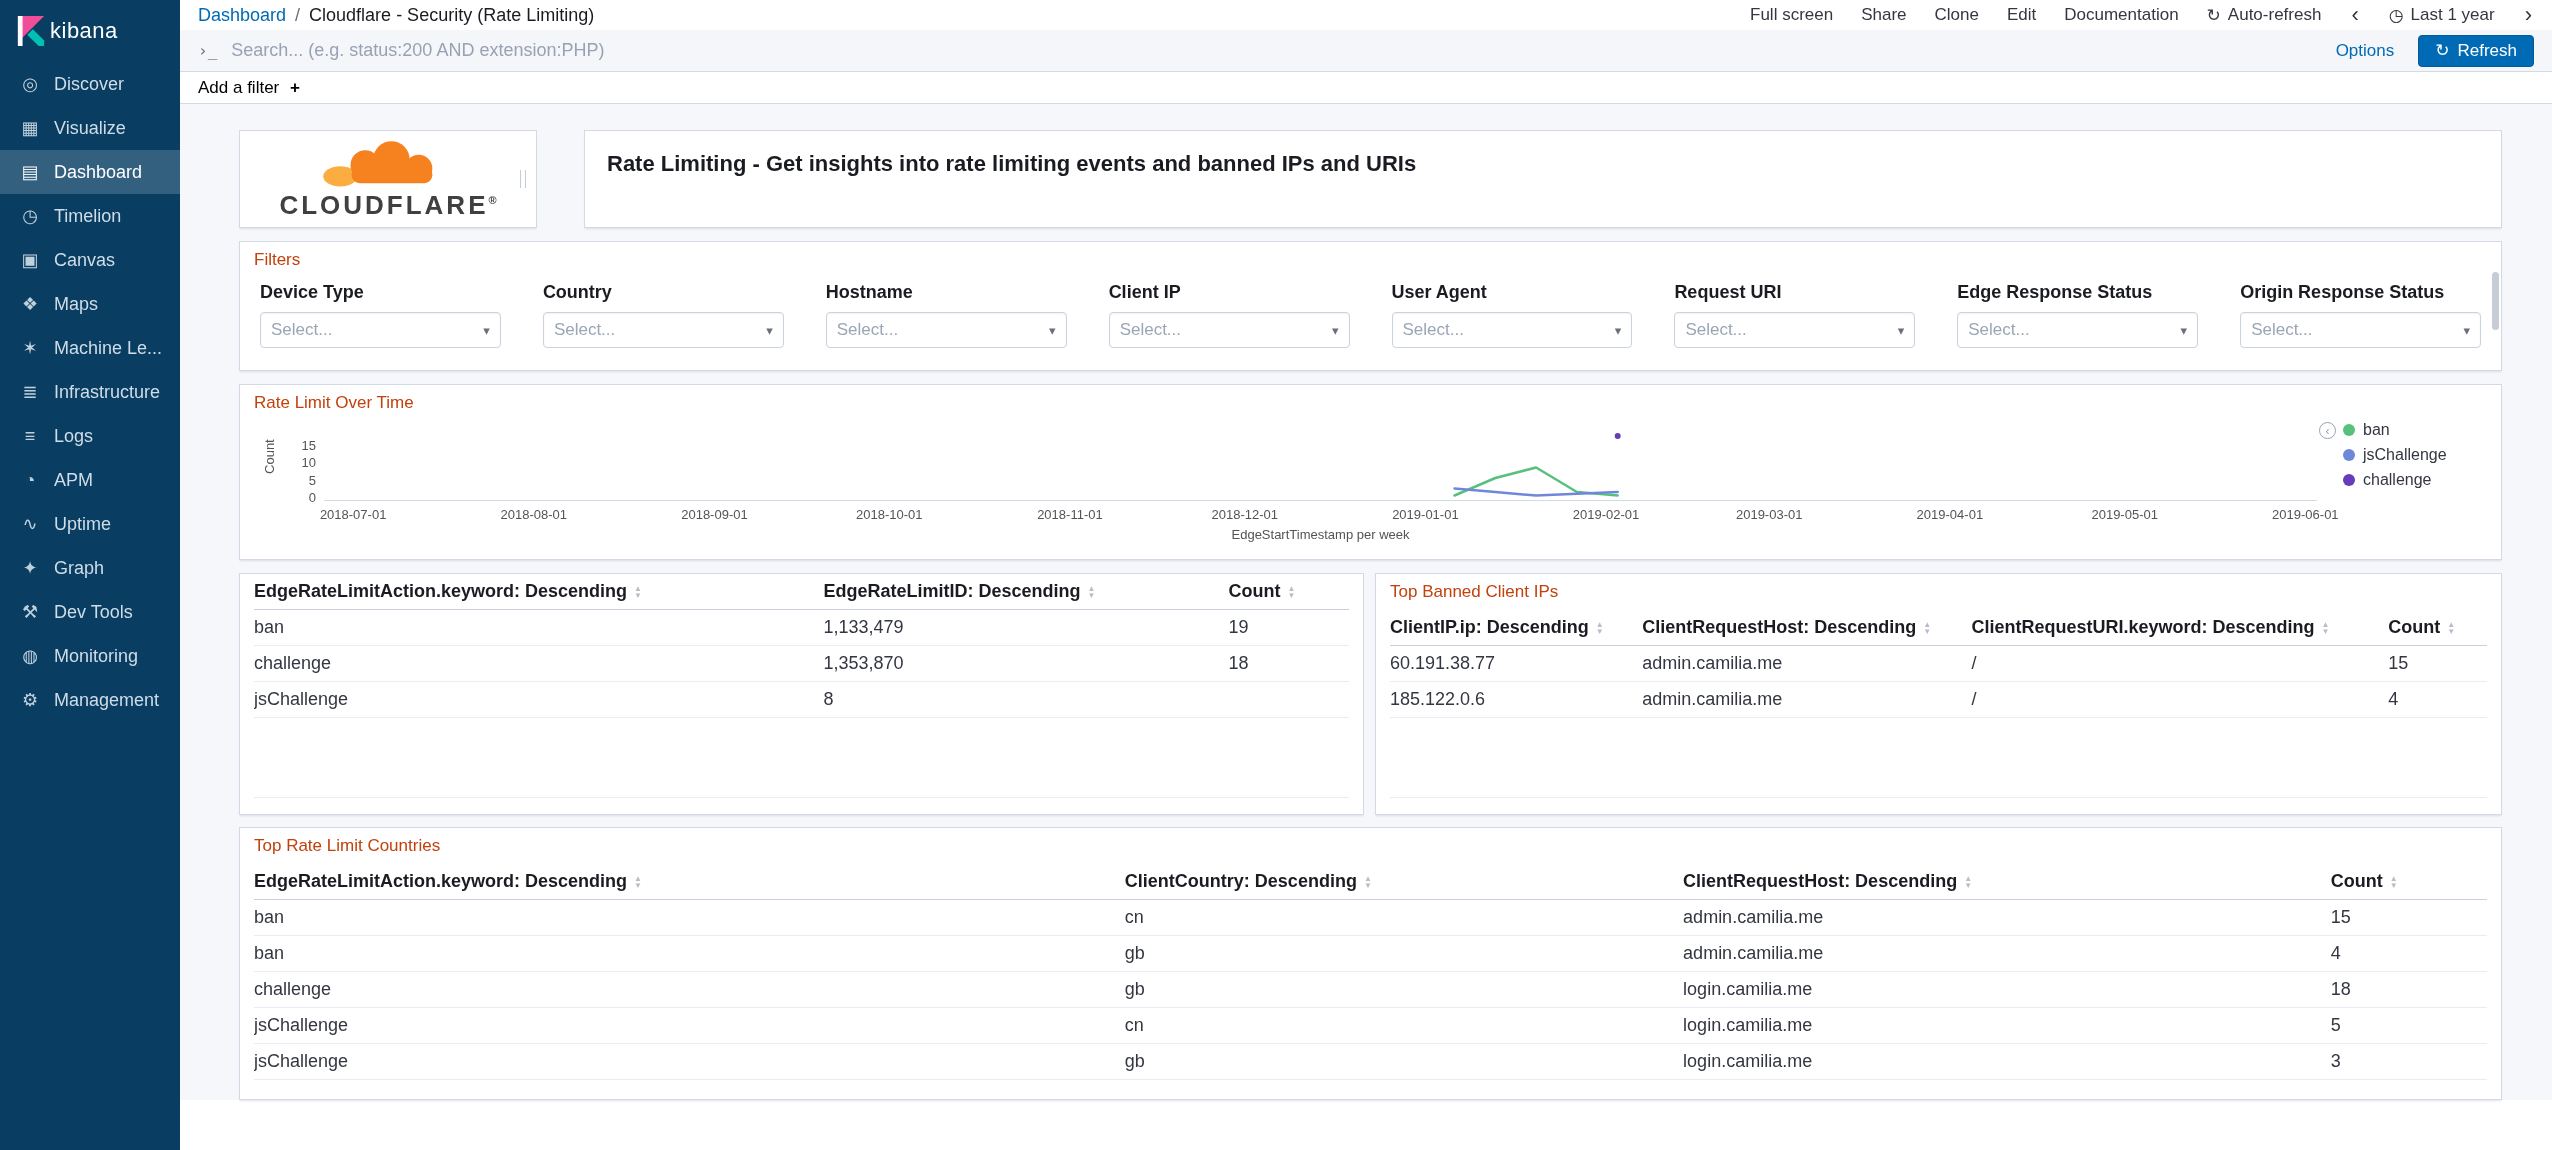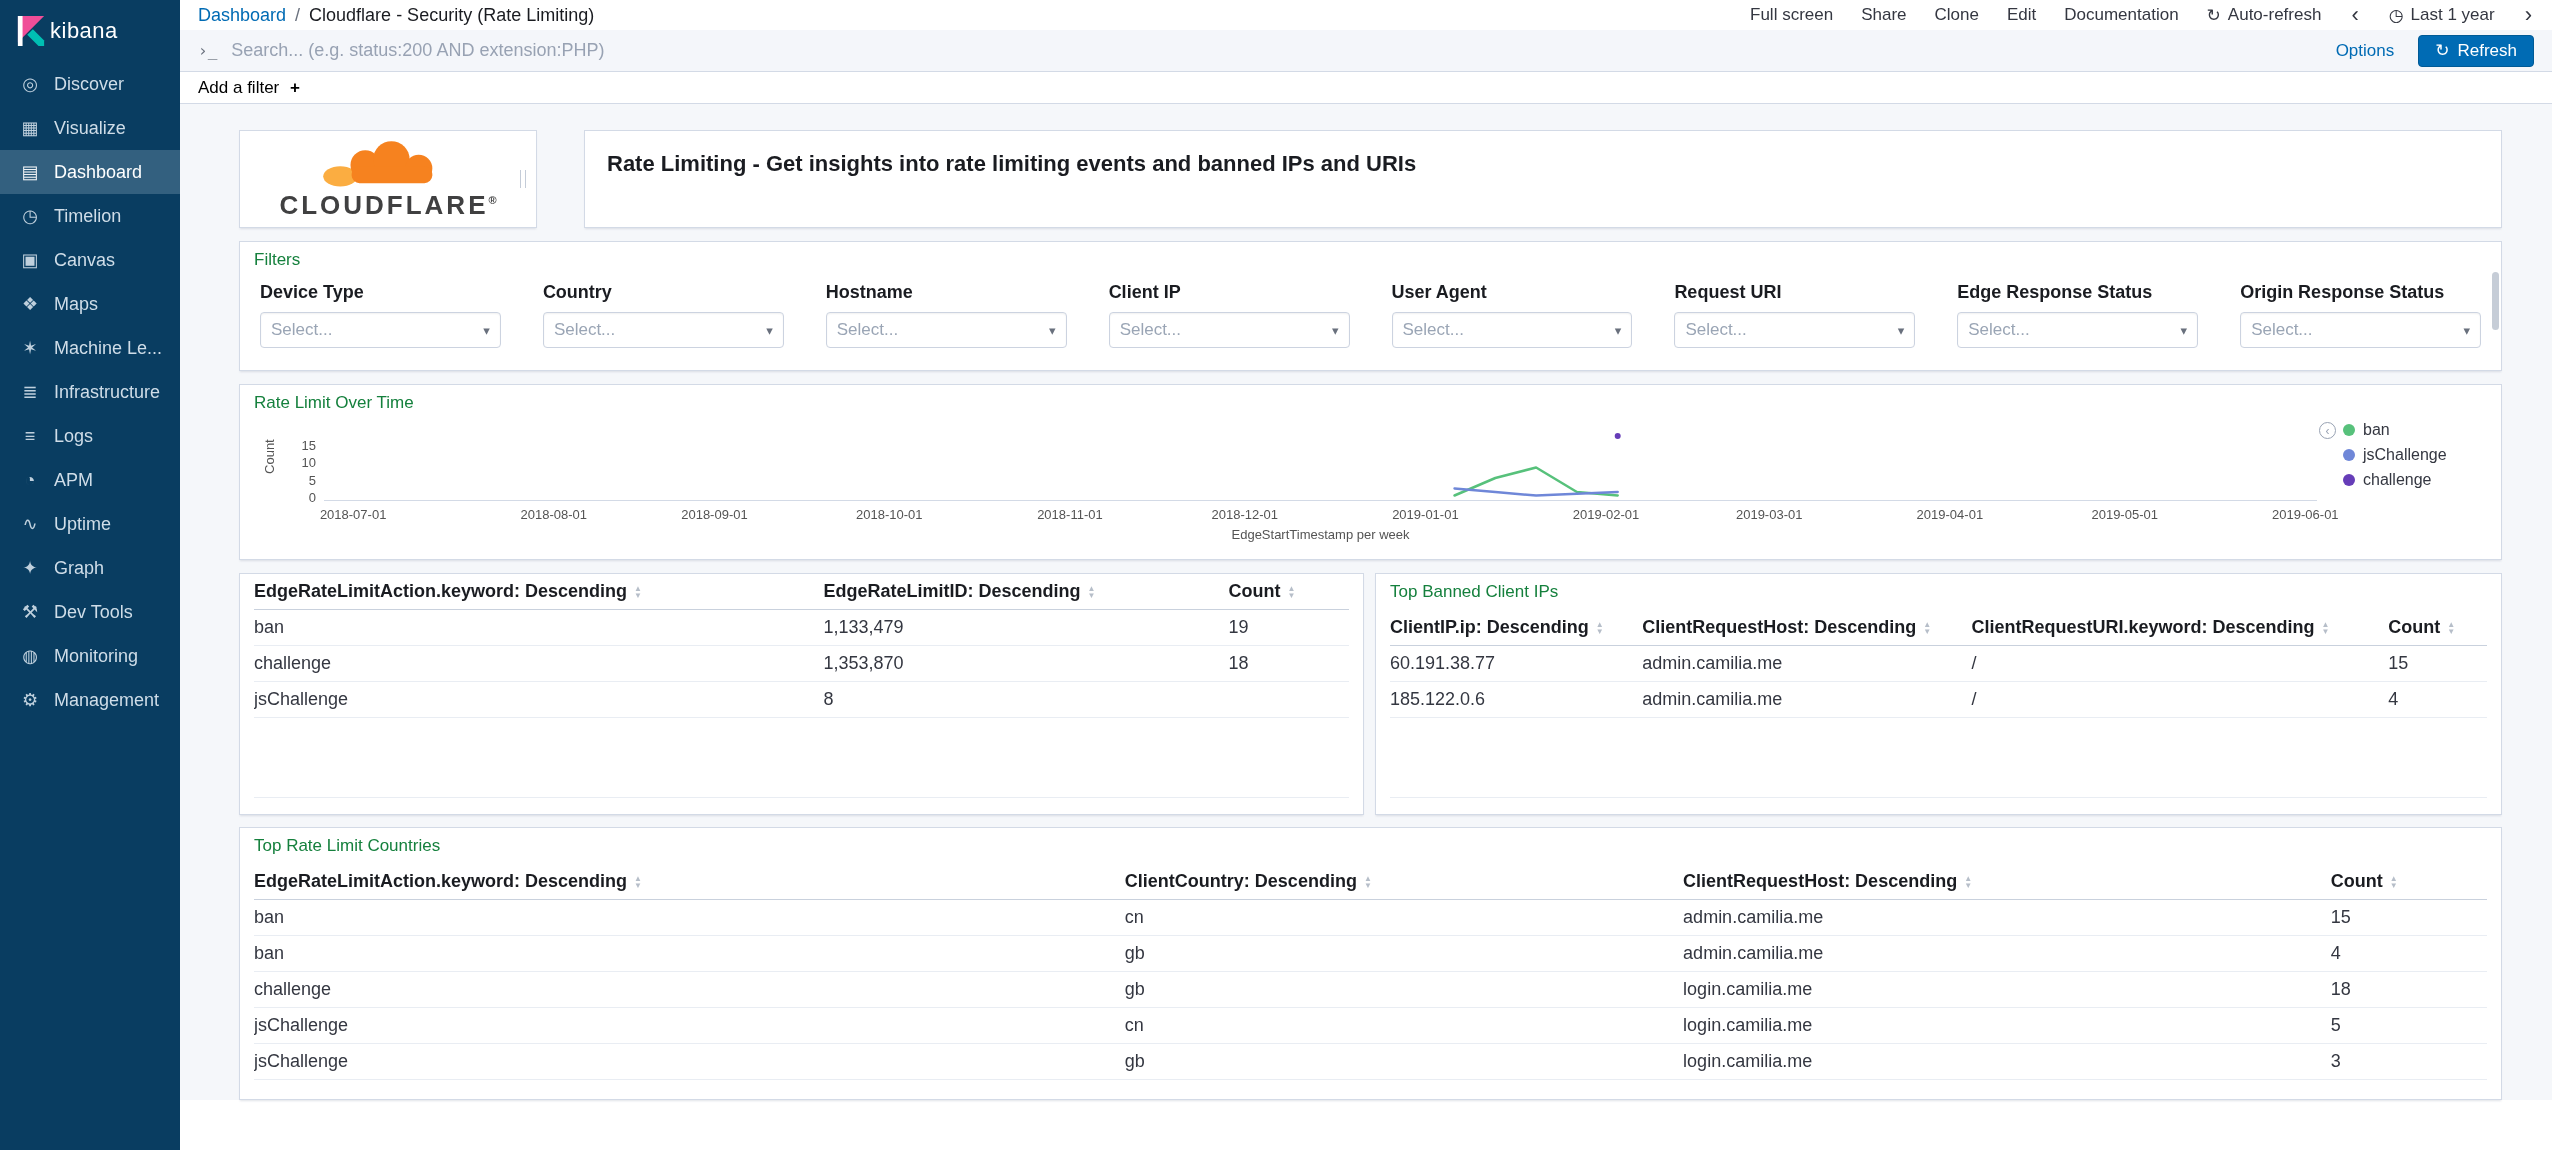--- a/index.html
+++ b/index.html
@@ -42,21 +42,21 @@
 
   .filter-bar { height: 32px; background: #ffffff; border-bottom: 1px solid #d3dae6;
     display: flex; align-items: center; padding: 0 18px; }
   .add-filter { color: #000000; font-size: 17px; cursor: pointer; }
   .add-filter .plus { margin-left: 6px; font-weight: bold; }
 
   
   .content { position: relative; height: 996px; background: #f5f7fa; }
   .panel { position: absolute; background: #ffffff; border: 1px solid #d3dae6;
     box-shadow: 0 2px 2px -1px rgba(152,162,179,.3); }
-  .panel-title { font-size: 17px; color: #15803d; padding: 8px 14px; }
+  .panel-title { font-size: 17px; color: #c2410c; padding: 8px 14px; }
 
   #p-logo   { left: 59px;   top: 26px;  width: 298px;  height: 98px;
     display: flex; flex-direction: column; align-items: center; justify-content: center; }
   #p-md     { left: 404px;  top: 26px;  width: 1918px; height: 98px; padding: 20px 22px; }
   #p-filters{ left: 59px;   top: 137px; width: 2263px; height: 130px; }
   #p-time   { left: 59px;   top: 280px; width: 2263px; height: 176px; }
   #p-actions{ left: 59px;   top: 469px; width: 1125px; height: 242px; }
   #p-banned { left: 1195px; top: 469px; width: 1127px; height: 242px; }
   #p-countries { left: 59px; top: 723px; width: 2263px; height: 273px; }
 
@@ -345,21 +345,21 @@
                 <span class="legend-label">jsChallenge</span>
               </div>
               <div class="legend-item">
                 <span class="legend-dot" style="background: rgb(102, 61, 184);"></span>
                 <span class="legend-label">challenge</span>
               </div>
             </div>
         </div>
         <div class="x-ticks">
             <span class="xtick" style="left: 1.46199%;">2018-07-01</span>
-            <span class="xtick" style="left: 10.5263%; margin-left: 20px;">2018-08-01</span>
+            <span class="xtick" style="left: 10.5263%;">2018-08-01</span>
             <span class="xtick" style="left: 19.5906%;">2018-09-01</span>
             <span class="xtick" style="left: 28.3626%;">2018-10-01</span>
             <span class="xtick" style="left: 37.4269%;">2018-11-01</span>
             <span class="xtick" style="left: 46.1988%;">2018-12-01</span>
             <span class="xtick" style="left: 55.2632%;">2019-01-01</span>
             <span class="xtick" style="left: 64.3275%;">2019-02-01</span>
             <span class="xtick" style="left: 72.5146%;">2019-03-01</span>
             <span class="xtick" style="left: 81.5789%;">2019-04-01</span>
             <span class="xtick" style="left: 90.3509%;">2019-05-01</span>
             <span class="xtick" style="left: 99.4152%;">2019-06-01</span>

